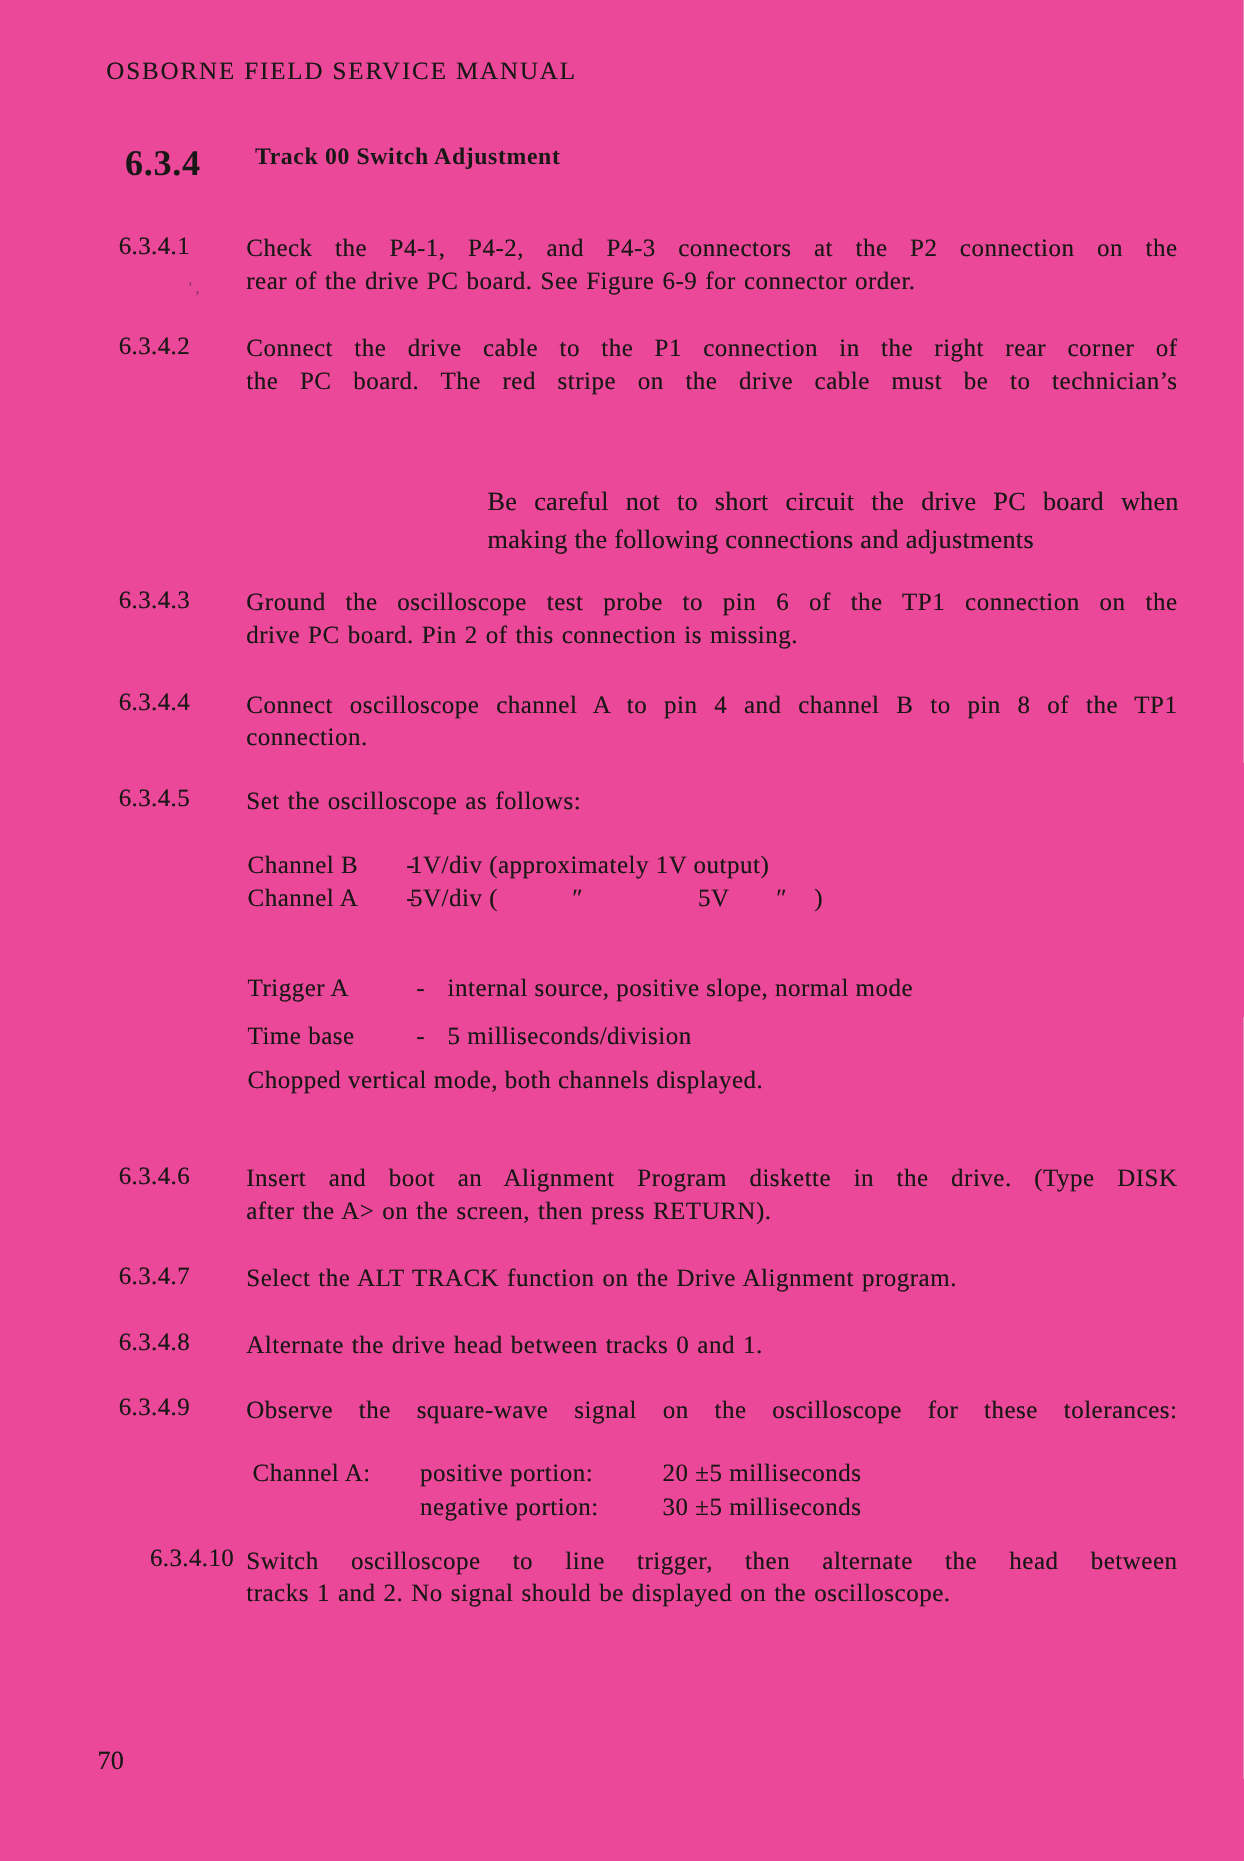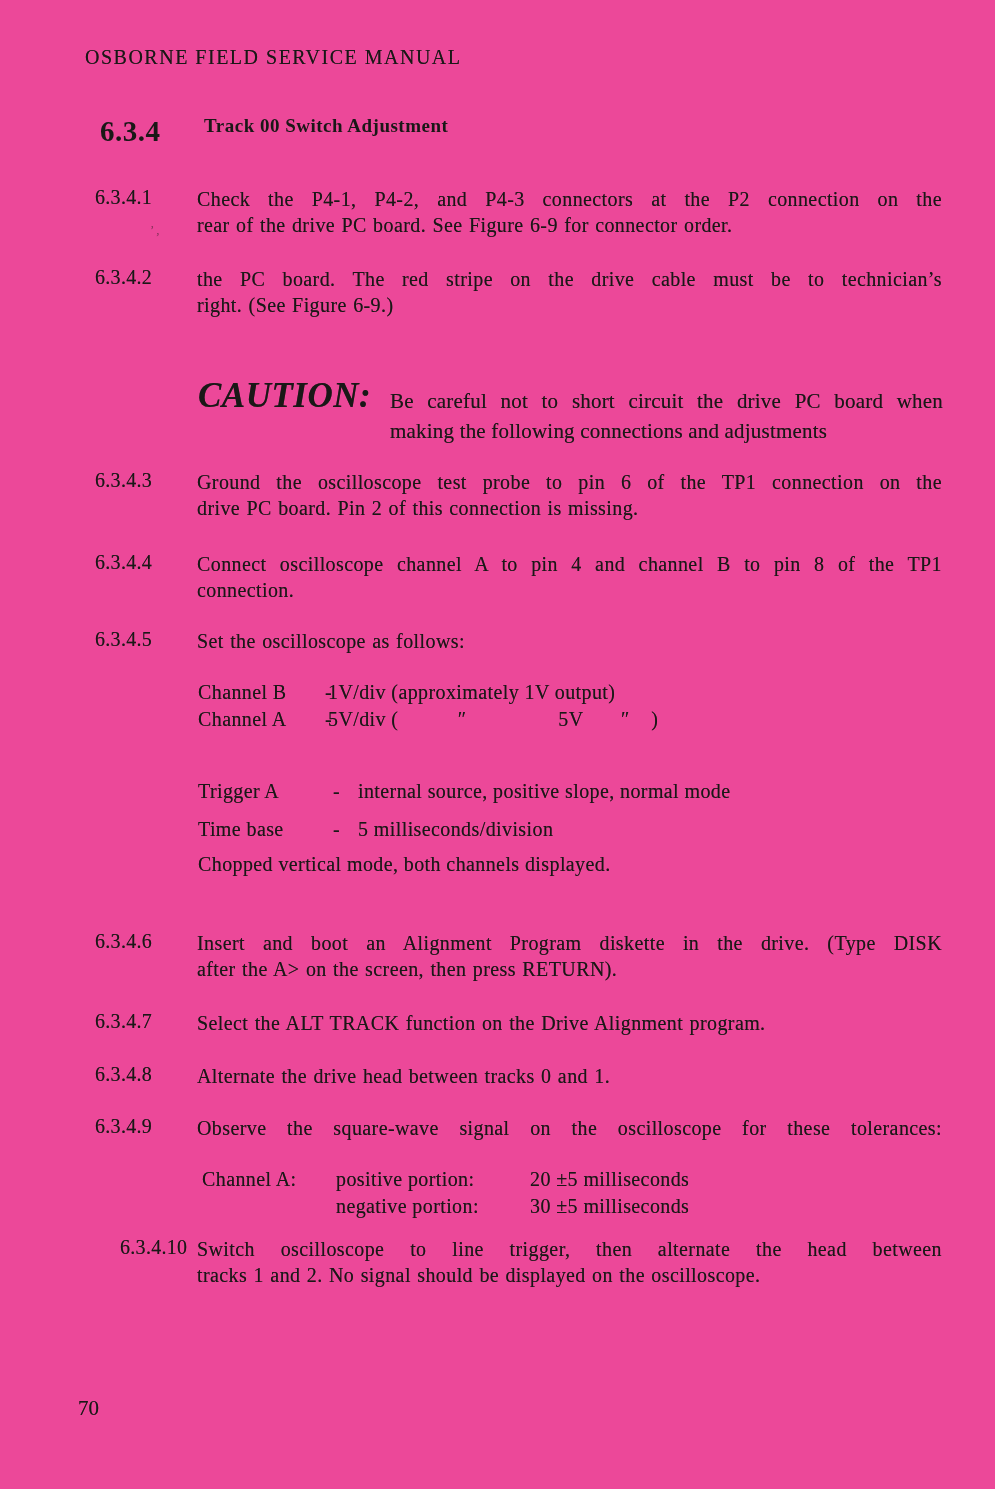--- a/index.html
+++ b/index.html
@@ -87,26 +87,25 @@
     <span class="num">6.3.4.1</span>
     <div class="body">
       <div class="line j">Check the P4-1, P4-2, and P4-3 connectors at the P2 connection on the</div>
       <div class="line">rear of the drive PC board. See Figure 6-9 for connector order.</div>
     </div>
   </div>
 
   <div class="item" style="top:266px">
     <span class="num">6.3.4.2</span>
     <div class="body">
+      <div class="line j">Connect the drive cable to the P1 connection in the right rear corner of</div>
       <div class="line j">the PC board. The red stripe on the drive cable must be to technician’s</div>
-      <div class="line">right. (See Figure 6-9.)</div>
-    </div>
-  </div>
-
-  <div class="abs caution-label">CAUTION:</div>
+    </div>
+  </div>
+
   <div class="abs caution-text">
     <div class="line j">Be careful not to short circuit the drive PC board when</div>
     <div class="line">making the following connections and adjustments</div>
   </div>
 
   <div class="item" style="top:469px">
     <span class="num">6.3.4.3</span>
     <div class="body">
       <div class="line j">Ground the oscilloscope test probe to pin 6 of the TP1 connection on the</div>
       <div class="line">drive PC board. Pin 2 of this connection is missing.</div>

